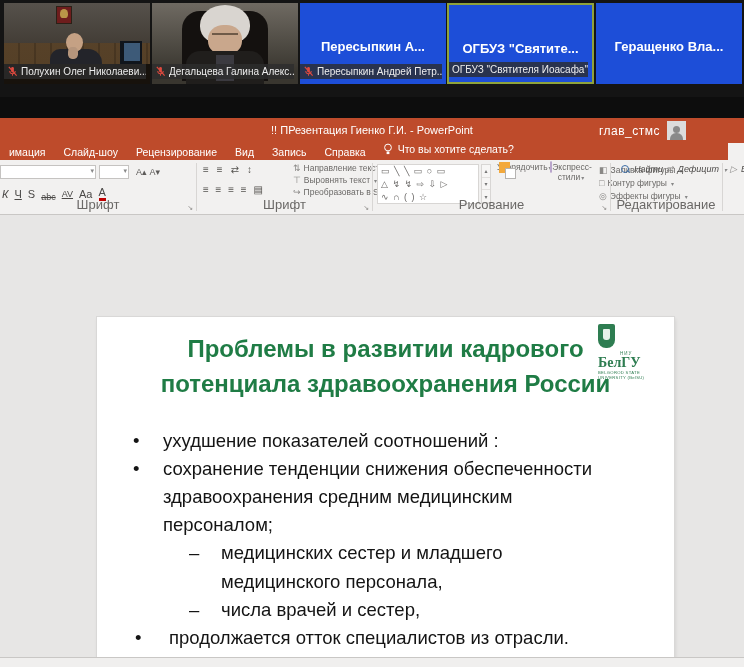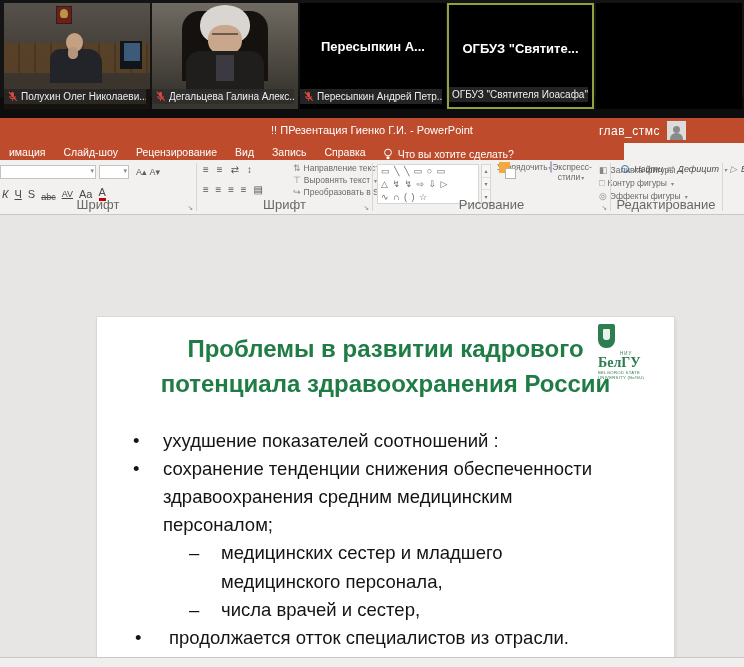--- a/index.html
+++ b/index.html
@@ -2,21 +2,21 @@
 <html><head>
 <meta charset="utf-8">
 <style>
   * { margin:0; padding:0; box-sizing:border-box; }
   html,body { background:#000; }
   body { font-family:"Liberation Sans", sans-serif; }
   .screen { position:relative; width:744px; height:667px; overflow:hidden; background:#0d0d0d; }
 
   
   .video-strip { position:absolute; left:0; top:0; width:744px; height:97px; background:#141414; }
-  .tile { position:absolute; top:3px; height:106px; background:#000000; overflow:hidden; }
+  .tile { position:absolute; top:3px; height:81px; background:#1d4ed8; overflow:hidden; }
   .tile--active { border:2px solid #8fa33c; }
   .tile-center-name { position:absolute; left:0; right:0; top:36px; text-align:center; color:#fff;
     font-size:13px; font-weight:bold; white-space:nowrap; overflow:hidden; }
   .tile-label { position:absolute; left:0; bottom:5px; display:flex; align-items:center; gap:3px;
     background:rgba(45,45,45,.8); color:#ededed; font-size:10px; padding:2px 5px 2px 3px;
     white-space:nowrap; max-width:97%; overflow:hidden; }
   .micico { flex:0 0 auto; display:inline-block; width:11px; height:11px; }
 
   
   .art { position:absolute; inset:0; }
@@ -44,22 +44,22 @@
   
   .ppt { position:absolute; left:0; top:118px; width:744px; bottom:0; background:#f2f1f0; }
   .titlebar { position:absolute; left:0; top:0; width:744px; height:25px; background:#be4b2b; color:#fff; }
   .tb-title { position:absolute; left:0; right:0; top:6px; text-align:center; font-size:11px; }
   .tb-right { position:absolute; right:58px; top:3px; display:flex; align-items:center; gap:7px; }
   .tb-account { font-size:12px; letter-spacing:.5px; text-transform:lowercase; }
   .tb-avatar { width:19px; height:19px; background:#dcdcdc; display:flex; align-items:flex-end; justify-content:center; overflow:hidden; }
   .tb-avatar .av-head { width:7px; height:7px; background:#8a8a8a; border-radius:50%; position:absolute; margin-bottom:7px; }
   .tb-avatar .av-body { width:13px; height:7px; background:#8a8a8a; border-radius:6px 6px 0 0; }
 
-  .tabsrow { position:absolute; left:0; top:25px; width:624px; height:17px; background:#be4b2b;
-    display:flex; align-items:flex-end; color:#fff; font-size:10.5px; }
+  .tabsrow { position:absolute; left:0; top:25px; width:728px; height:17px; background:#be4b2b;
+    display:flex; align-items:flex-start; color:#fff; font-size:10.5px; }
   .tab { padding:0 9px; height:17px; display:flex; align-items:center; cursor:default; }
   .tellme { display:flex; align-items:center; gap:5px; margin-left:8px; }
   .bulb { width:10px; height:12px; }
 
   .ribbon { position:absolute; left:0; top:42px; width:744px; height:55px; background:#f2f1f0;
     border-bottom:1px solid #c9c7c5; color:#5c5a58; font-size:9px; }
   .rgroup { position:absolute; top:0; height:54px; }
   .rg-label { position:absolute; bottom:2px; left:0; right:0; text-align:center; font-size:13px; color:#6a6866; }
   .launcher { position:absolute; bottom:2px; right:3px; font-size:7px; color:#8b8987; }
   .rdiv { position:absolute; top:3px; width:1px; height:48px; background:#d8d6d4; }
@@ -189,20 +189,21 @@
     </div>
 
     <div class="tile tile--active" style="left:447px;width:147px;">
       <div class="tile-center-name">ОГБУЗ  "Святите...</div>
       <div class="tile-label">
         <span>ОГБУЗ "Святителя Иоасафа"</span>
       </div>
     </div>
 
     <div class="tile" style="left:596px;width:146px;">
+      <div class="tile-center-name">Геращенко  Вла...</div>
     </div>
   </div>
 
   <div class="ppt">
 
     <div class="titlebar">
       <div class="tb-title">!! ПРезентация Гиенко Г.И.  -  PowerPoint</div>
       <div class="tb-right">
         <span class="tb-account">глав_стмс</span>
         <span class="tb-avatar">

